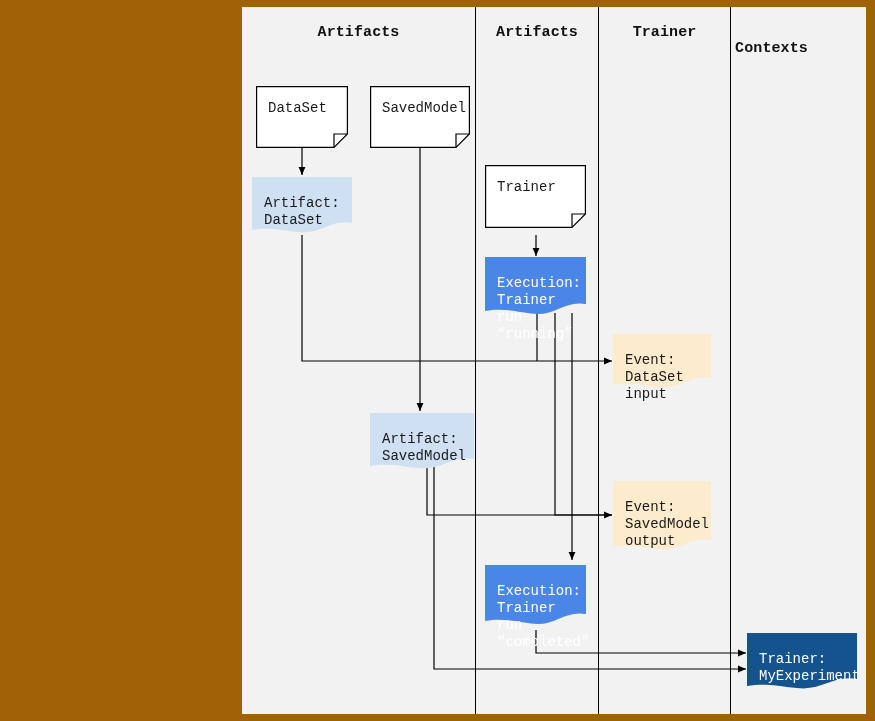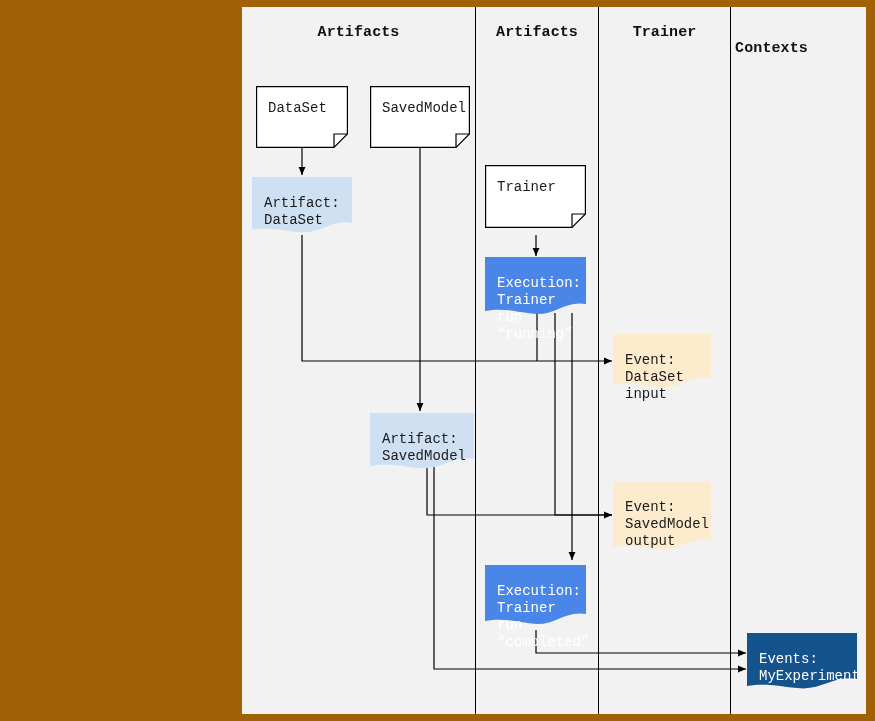--- a/index.html
+++ b/index.html
@@ -205,18 +205,18 @@
       </svg>
       <div class="label">Event:
 SavedModel
 output</div>
     </div>
 
     <div class="node wave-node dark" style="left:505px; top:626px; width:110px; height:58px;">
       <svg class="shape" width="110" height="58" viewBox="0 0 110 58">
         <path d="M0,0 H110 V46 C85,42 76,58 50,55 C28,52.5 17,50 0,53 Z" fill="#15538f"></path>
       </svg>
-      <div class="label">Events:
+      <div class="label">Trainer:
 MyExperiment</div>
     </div>
 
   </div>
 </div>
 
 </body></html>

